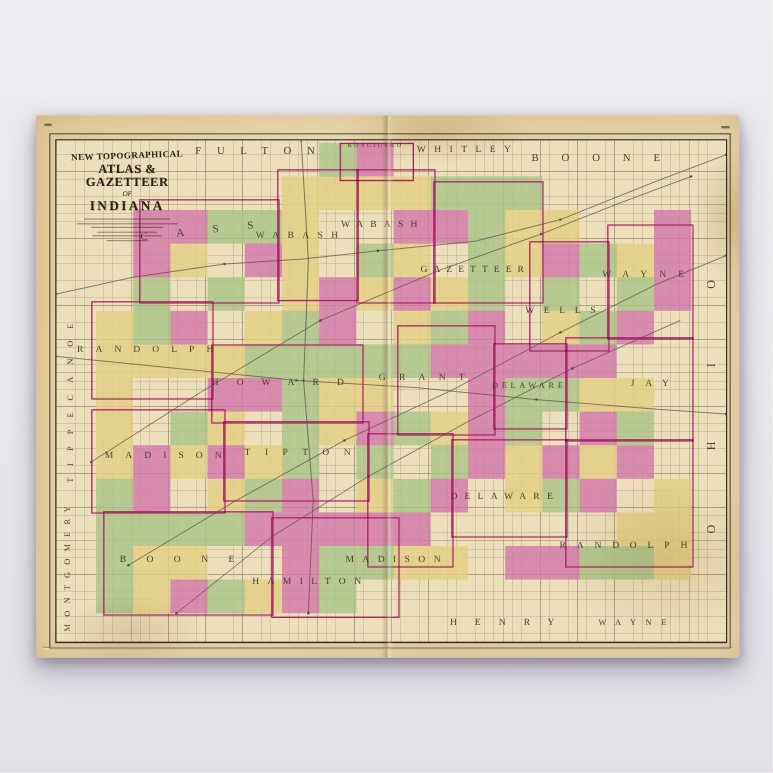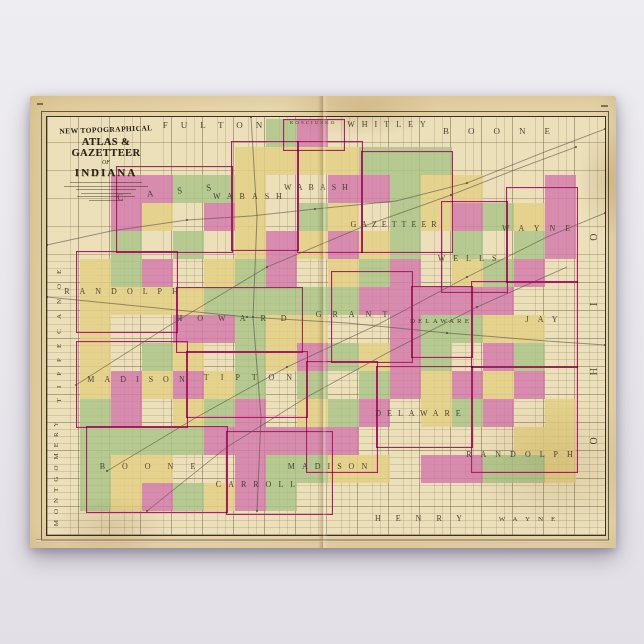--- a/index.html
+++ b/index.html
@@ -275,21 +275,21 @@
           <div class="maplabel" style="left: 192px; top: 201px; font-size: 8px; letter-spacing: 15px; transform: translate(-50%, -50%) rotate(0deg);">HOWARD</div>
           <div class="maplabel" style="left: 310px; top: 197px; font-size: 8px; letter-spacing: 11px; transform: translate(-50%, -50%) rotate(0deg);">GRANT</div>
           <div class="maplabel" style="left: 394px; top: 204px; font-size: 7px; letter-spacing: 3px; transform: translate(-50%, -50%) rotate(0deg);">DELAWARE</div>
           <div class="maplabel" style="left: 499px; top: 202px; font-size: 8px; letter-spacing: 9px; transform: translate(-50%, -50%) rotate(0deg);">JAY</div>
           <div class="maplabel" style="left: 94px; top: 262px; font-size: 8px; letter-spacing: 10px; transform: translate(-50%, -50%) rotate(0deg);">MADISON</div>
           <div class="maplabel" style="left: 207px; top: 260px; font-size: 8px; letter-spacing: 12px; transform: translate(-50%, -50%) rotate(0deg);">TIPTON</div>
           <div class="maplabel" style="left: 284px; top: 349px; font-size: 8px; letter-spacing: 7px; transform: translate(-50%, -50%) rotate(0deg);">MADISON</div>
           <div class="maplabel" style="left: 374px; top: 296px; font-size: 8px; letter-spacing: 6px; transform: translate(-50%, -50%) rotate(0deg);">DELAWARE</div>
           <div class="maplabel" style="left: 477px; top: 337px; font-size: 8px; letter-spacing: 9px; transform: translate(-50%, -50%) rotate(0deg);">RANDOLPH</div>
           <div class="maplabel" style="left: 109px; top: 349px; font-size: 8px; letter-spacing: 17px; transform: translate(-50%, -50%) rotate(0deg);">BOONE</div>
-          <div class="maplabel" style="left: 212px; top: 367px; font-size: 8px; letter-spacing: 7px; transform: translate(-50%, -50%) rotate(0deg);">CARROLL</div>
+          <div class="maplabel" style="left: 212px; top: 367px; font-size: 8px; letter-spacing: 7px; transform: translate(-50%, -50%) rotate(0deg);">HAMILTON</div>
           <div class="maplabel" style="left: 379px; top: 401px; font-size: 8px; letter-spacing: 15px; transform: translate(-50%, -50%) rotate(0deg);">HENRY</div>
           <div class="maplabel" style="left: 484px; top: 402px; font-size: 7px; letter-spacing: 8px; transform: translate(-50%, -50%) rotate(0deg);">WAYNE</div>
           <div class="maplabel" style="left: 12px; top: 214px; font-size: 7px; letter-spacing: 10px; transform: translate(-50%, -50%) rotate(-90deg);">TIPPECANOE</div>
           <div class="maplabel" style="left: 9px; top: 354px; font-size: 7px; letter-spacing: 6px; transform: translate(-50%, -50%) rotate(-90deg);">MONTGOMERY</div>
           <div class="maplabel" style="left: 546px; top: 191px; font-size: 10px; letter-spacing: 62px; transform: translate(-50%, -50%) rotate(-90deg);">OHIO</div>
         </div>
 
       <div class="cartouche">
         <div class="c1">NEW TOPOGRAPHICAL</div>
         <div class="c2">ATLAS &amp; GAZETTEER</div>

